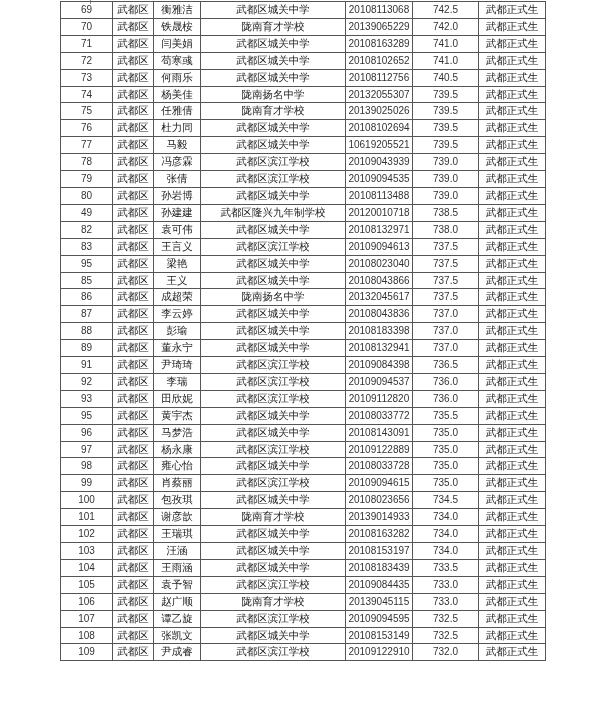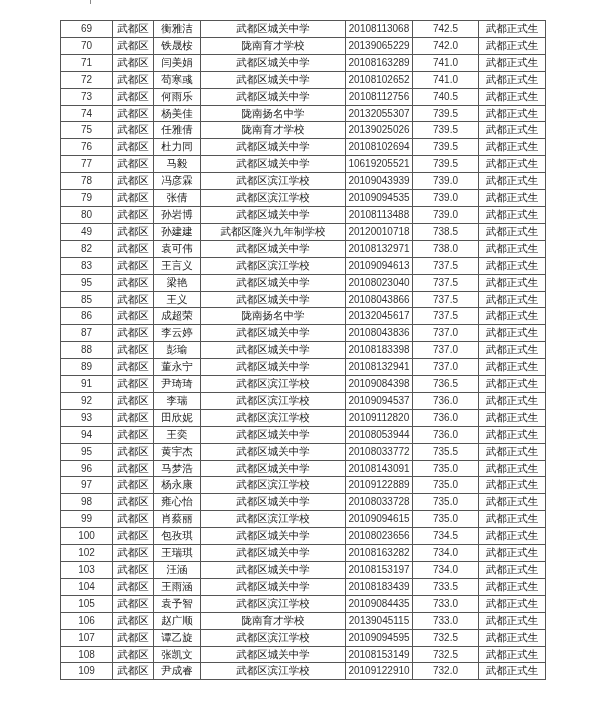--- a/index.html
+++ b/index.html
@@ -1,19 +1,19 @@
 <!DOCTYPE html>
 <html><head>
 <meta charset="utf-8">
 <style>
   html, body { margin:0; padding:0; background:#ffffff; }
   body { width:600px; height:705px; overflow:hidden; position:relative;
          font-family: "DejaVu Sans", "Liberation Sans", sans-serif; color:#222; }
   .top-rule { position:absolute; left:90px; top:0; width:1px; height:4px; background:#888; }
-  table { position:absolute; left:60px; top:20px; border-collapse:collapse; table-layout:fixed; }
+  table { position:absolute; left:60px; top:1px; border-collapse:collapse; table-layout:fixed; }
   td { border:1px solid #555; height:15.9px; padding:0; font-size:10.5px; line-height:15.9px;
        text-align:center; white-space:nowrap; overflow:hidden; }
   td.num { font-family: "Liberation Sans", sans-serif; font-size:10px; color:#333; }
   col.c-no { width:52px; } col.c-dist { width:41px; } col.c-name { width:47px; }
   col.c-school { width:145px; } col.c-id { width:67px; } col.c-score { width:66px; } col.c-type { width:67px; }
 </style>
 </head>
 <body>
 
 <div class="top-rule"></div>
@@ -239,29 +239,20 @@
       <tr>
         <td class="num">93</td>
         <td>武都区</td>
         <td>田欣妮</td>
         <td>武都区滨江学校</td>
         <td class="num">20109112820</td>
         <td class="num">736.0</td>
         <td>武都正式生</td>
       </tr>
       <tr>
-        <td class="num">94</td>
-        <td>武都区</td>
-        <td>王奕</td>
-        <td>武都区城关中学</td>
-        <td class="num">20108053944</td>
-        <td class="num">736.0</td>
-        <td>武都正式生</td>
-      </tr>
-      <tr>
         <td class="num">95</td>
         <td>武都区</td>
         <td>黄宇杰</td>
         <td>武都区城关中学</td>
         <td class="num">20108033772</td>
         <td class="num">735.5</td>
         <td>武都正式生</td>
       </tr>
       <tr>
         <td class="num">96</td>
@@ -299,20 +290,29 @@
         <td class="num">735.0</td>
         <td>武都正式生</td>
       </tr>
       <tr>
         <td class="num">100</td>
         <td>武都区</td>
         <td>包孜琪</td>
         <td>武都区城关中学</td>
         <td class="num">20108023656</td>
         <td class="num">734.5</td>
+        <td>武都正式生</td>
+      </tr>
+      <tr>
+        <td class="num">101</td>
+        <td>武都区</td>
+        <td>谢彦歆</td>
+        <td>陇南育才学校</td>
+        <td class="num">20139014933</td>
+        <td class="num">734.0</td>
         <td>武都正式生</td>
       </tr>
       <tr>
         <td class="num">102</td>
         <td>武都区</td>
         <td>王瑞琪</td>
         <td>武都区城关中学</td>
         <td class="num">20108163282</td>
         <td class="num">734.0</td>
         <td>武都正式生</td>

